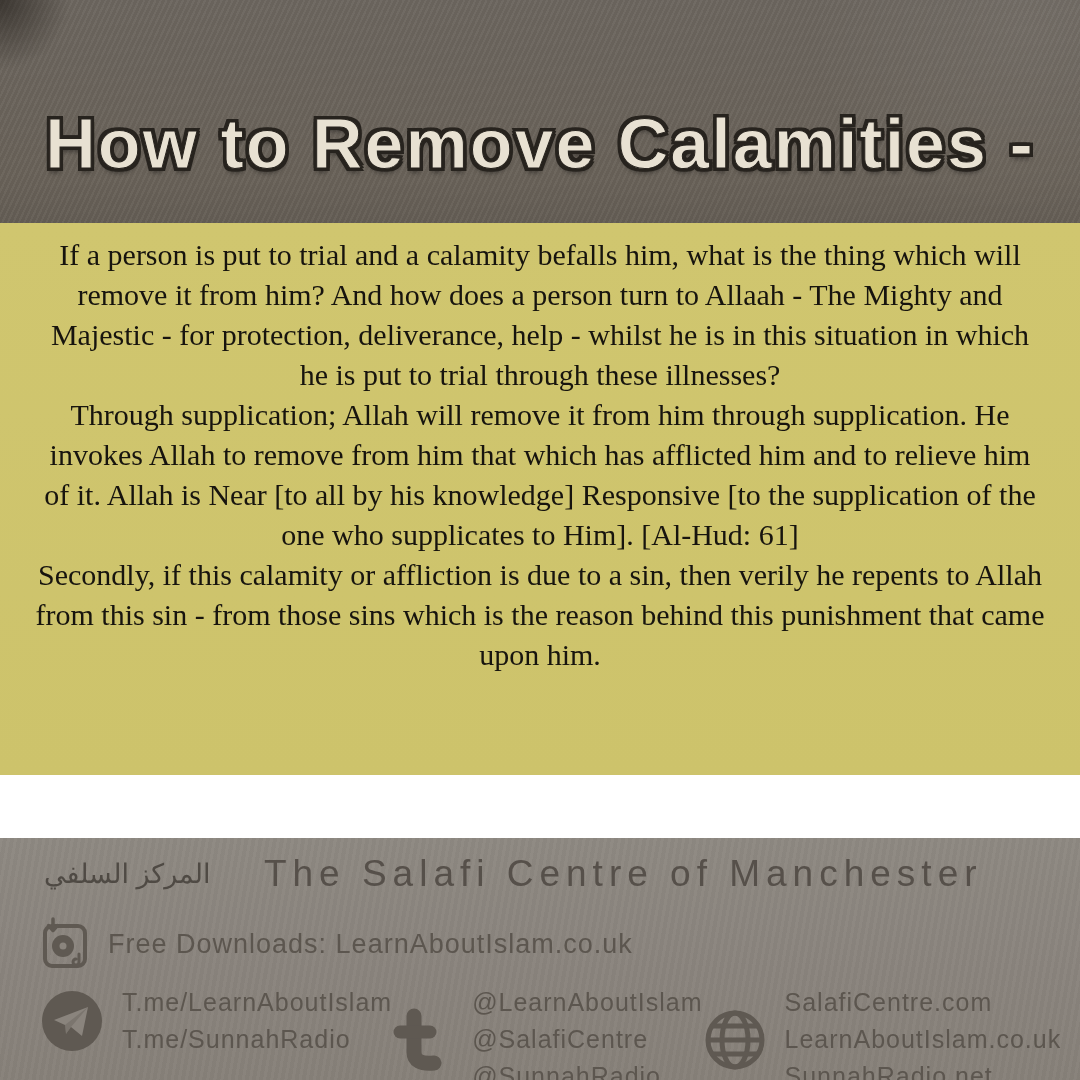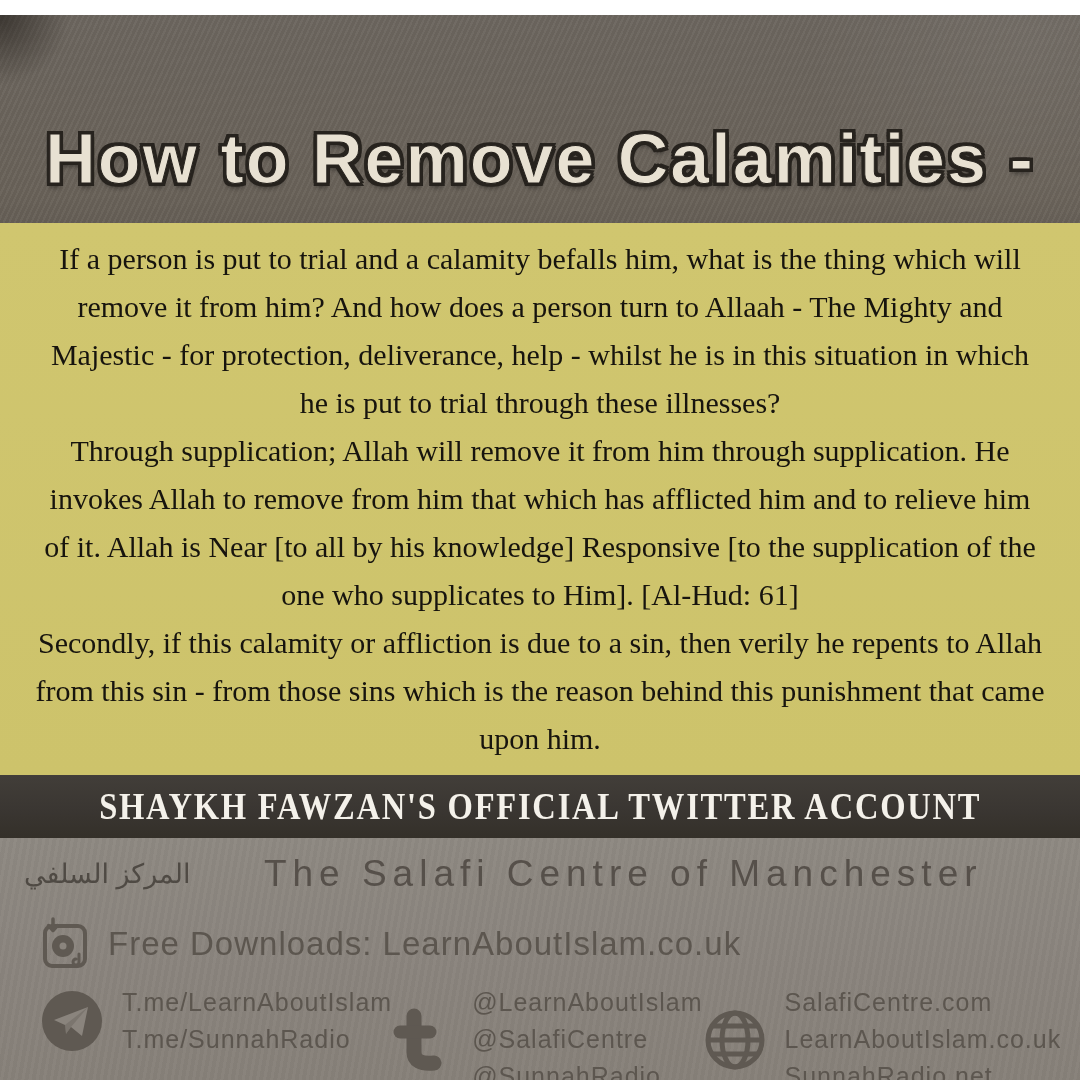--- a/index.html
+++ b/index.html
@@ -1,21 +1,21 @@
 <!DOCTYPE html>
 <html><head>
 <meta charset="utf-8">
 <style>
   html,body{margin:0;padding:0;}
   body{width:1080px;height:1080px;font-family:"Liberation Sans",sans-serif;}
   .poster{position:relative;width:1080px;height:1080px;overflow:hidden;}
 
   
   .header{
-    position:absolute;top:15px;left:0;width:1080px;height:288px;
+    position:absolute;top:0;left:0;width:1080px;height:288px;
     background:
       radial-gradient(circle at 0px 0px, rgba(20,16,12,.55), rgba(20,16,12,0) 70px),
       radial-gradient(circle at 95% 10%, rgba(255,255,255,.05), rgba(255,255,255,0) 220px),
       repeating-linear-gradient(115deg, rgba(255,255,255,.03) 0 2px, rgba(0,0,0,.03) 2px 5px),
       linear-gradient(180deg,#6c665f 0%,#696259 62%,#5c564f 100%);
     display:flex;flex-direction:column;justify-content:center;align-items:center;
   }
   .title-line{
     font-size:70px;line-height:89px;font-weight:bold;letter-spacing:2px;
     color:#e8e1d2;
@@ -27,21 +27,21 @@
     white-space:nowrap;
   }
 
   
   .quote{
     position:absolute;top:223px;left:0;width:1080px;height:552px;
     background:linear-gradient(180deg,#d0c66f 0%,#cdc36b 100%);
     box-sizing:border-box;padding:12px 34px 0 34px;
     font-family:"Liberation Serif",serif;
     color:#17140e;
-    text-align:center;font-size:30px;line-height:48px;
+    text-align:center;font-size:30px;line-height:40px;
   }
   .quote p{margin:0;}
 
   
   .band{
     position:absolute;top:775px;left:0;width:1080px;height:63px;
     background:linear-gradient(180deg,#423e39 0%,#3a3632 55%,#343029 100%);
     display:flex;align-items:center;justify-content:center;
   }
   .band-text{
@@ -52,33 +52,33 @@
 
   
   .footer{
     position:absolute;top:838px;left:0;width:1080px;height:242px;
     background:
       repeating-linear-gradient(100deg, rgba(255,255,255,.02) 0 3px, rgba(0,0,0,.02) 3px 7px),
       linear-gradient(180deg,#8e8982 0%,#8a847d 55%,#878179 100%);
     color:#5b554e;
   }
   .centre-row{
-    display:flex;align-items:center;height:72px;padding:0 24px;box-sizing:border-box;
+    display:flex;align-items:center;height:72px;padding:0 44px;box-sizing:border-box;
   }
   .org-arabic{font-size:27px;color:#4f4a44;white-space:nowrap;}
   .org-english{
     flex:1;text-align:center;font-size:37px;letter-spacing:6px;color:#56504a;
     white-space:nowrap;
   }
   .downloads-row{
     display:flex;align-items:center;justify-content:space-between;
     height:68px;padding:0 40px;box-sizing:border-box;
   }
   .dl-group{display:flex;align-items:center;gap:16px;}
-  .dl-label{font-size:33px;letter-spacing:1px;color:#5c564f;white-space:nowrap;}
+  .dl-label{font-size:27px;letter-spacing:1px;color:#5c564f;white-space:nowrap;}
   .links-row{
     display:flex;align-items:flex-start;justify-content:space-between;
     padding:6px 40px 0 40px;box-sizing:border-box;
   }
   .link-col{display:flex;align-items:center;gap:18px;}
   .link-lines{display:flex;flex-direction:column;}
   .link-line{font-size:25px;line-height:37px;letter-spacing:1px;color:#5c564f;white-space:nowrap;}
   .icon{color:#5f5952;flex:0 0 auto;display:block;}
 </style>
 </head>
@@ -89,23 +89,20 @@
   <div class="header">
     <div class="title-line">How to Remove Calamities -</div>
   </div>
 
   <div class="quote">
     <p>If a person is put to trial and a calamity befalls him, what is the thing which will remove it from him? And how does a person turn to Allaah - The Mighty and Majestic - for protection, deliverance, help - whilst he is in this situation in which he is put to trial through these illnesses?</p>
     <p>Through supplication; Allah will remove it from him through supplication. He invokes Allah to remove from him that which has afflicted him and to relieve him of it. Allah is Near [to all by his knowledge] Responsive [to the supplication of the one who supplicates to Him]. [Al-Hud: 61]</p>
     <p>Secondly, if this calamity or affliction is due to a sin, then verily he repents to Allah from this sin - from those sins which is the reason behind this punishment that came upon him.</p>
   </div>
 
-  <div class="band">
-    <div class="band-text">SHAYKH FAWZAN'S OFFICIAL TWITTER ACCOUNT</div>
-  </div>
 
   <div class="footer">
 
     <div class="centre-row">
       <span class="org-arabic">المركز السلفي</span>
       <span class="org-english">The Salafi Centre of Manchester</span>
     </div>
 
     <div class="downloads-row">
       <div class="dl-group">

